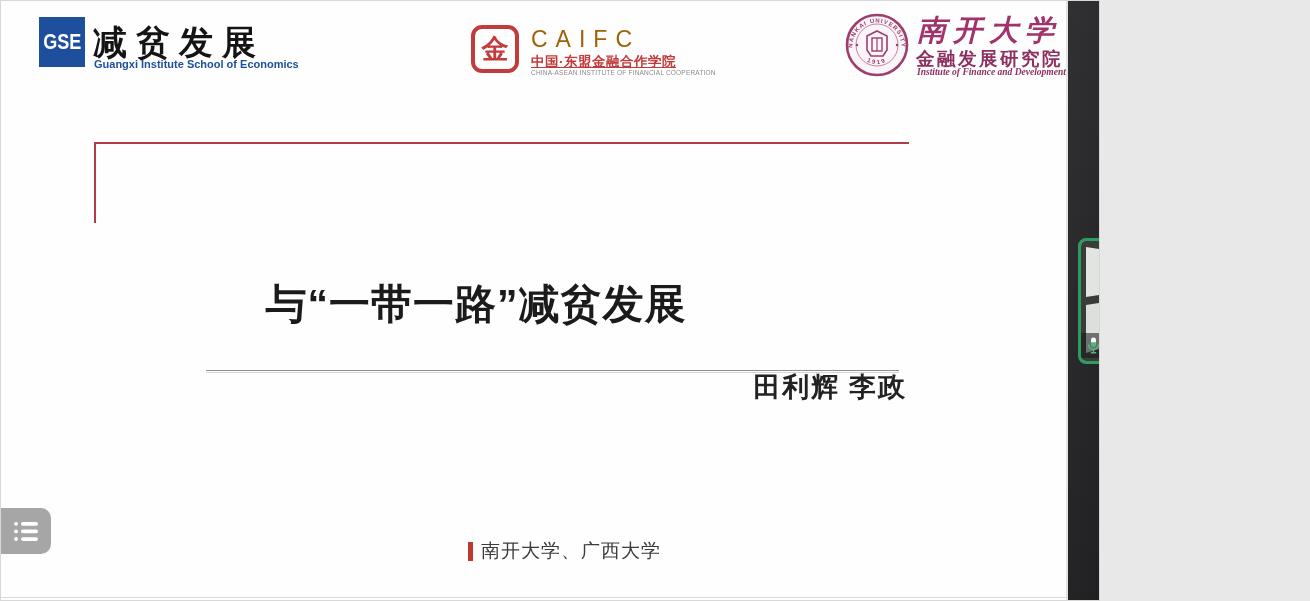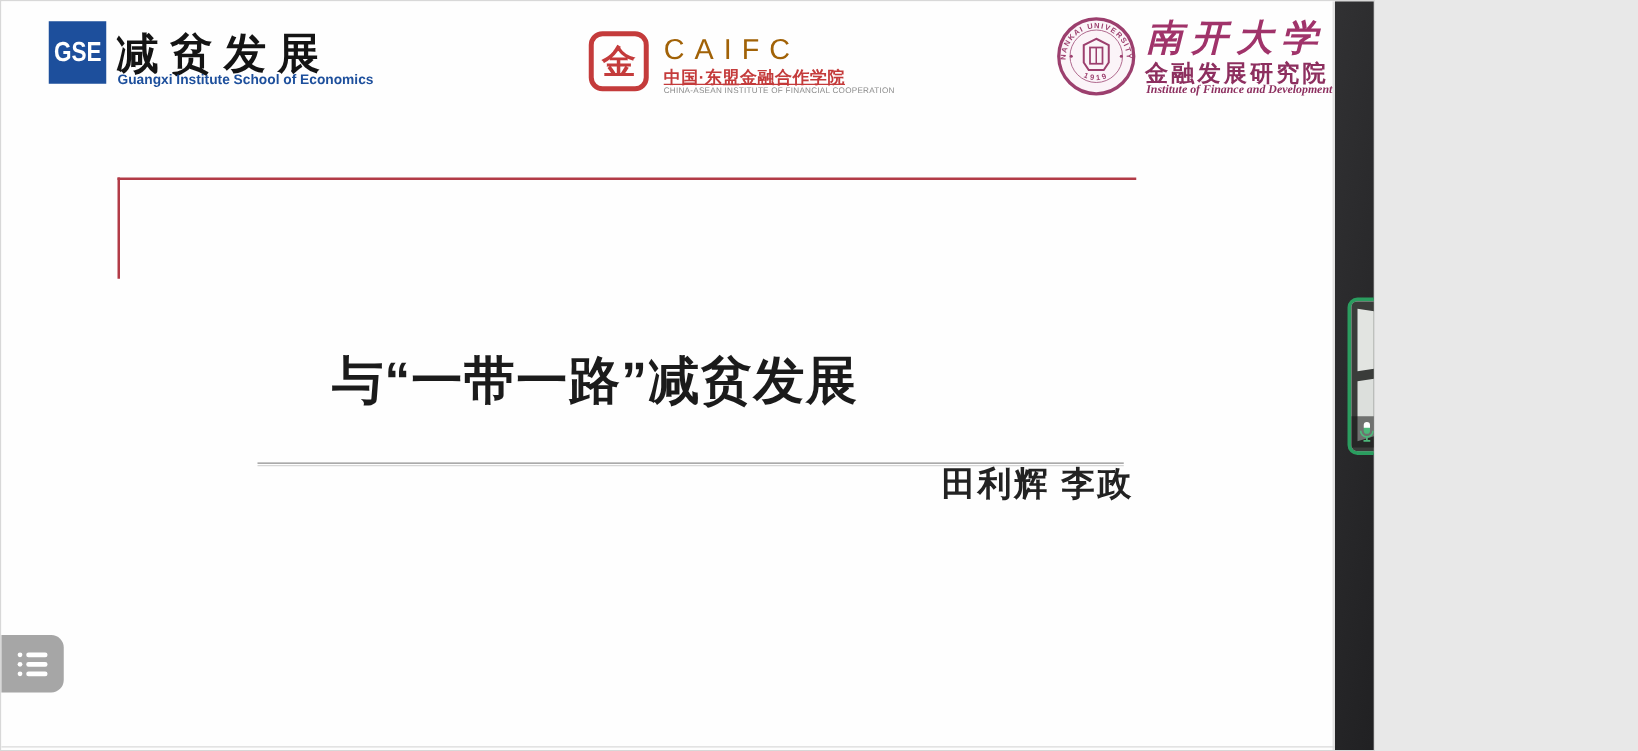--- a/index.html
+++ b/index.html
@@ -232,20 +232,24 @@
     </div>
 
     <div class="accent-h"></div>
     <div class="accent-v"></div>
 
     <div class="title-line2">与“一带一路”减贫发展</div>
 
     <div class="authors">田利辉  李政</div>
     <div class="divider"></div>
 
+    <div class="footer-affil">
+      <div class="footer-bar"></div>
+      <div class="footer-text">南开大学、广西大学</div>
+    </div>
 
     <div class="window-bottom-line"></div>
   </div>
 
   <div class="sidebar-toggle">
     <svg width="27" height="23" viewBox="0 0 27 23">
       <g fill="#ffffff">
         <circle cx="3" cy="3.8" r="1.9"></circle>
           <rect x="8" y="2" width="17" height="3.7" rx="1.8"></rect>
         <circle cx="3" cy="11.4" r="1.9"></circle>

